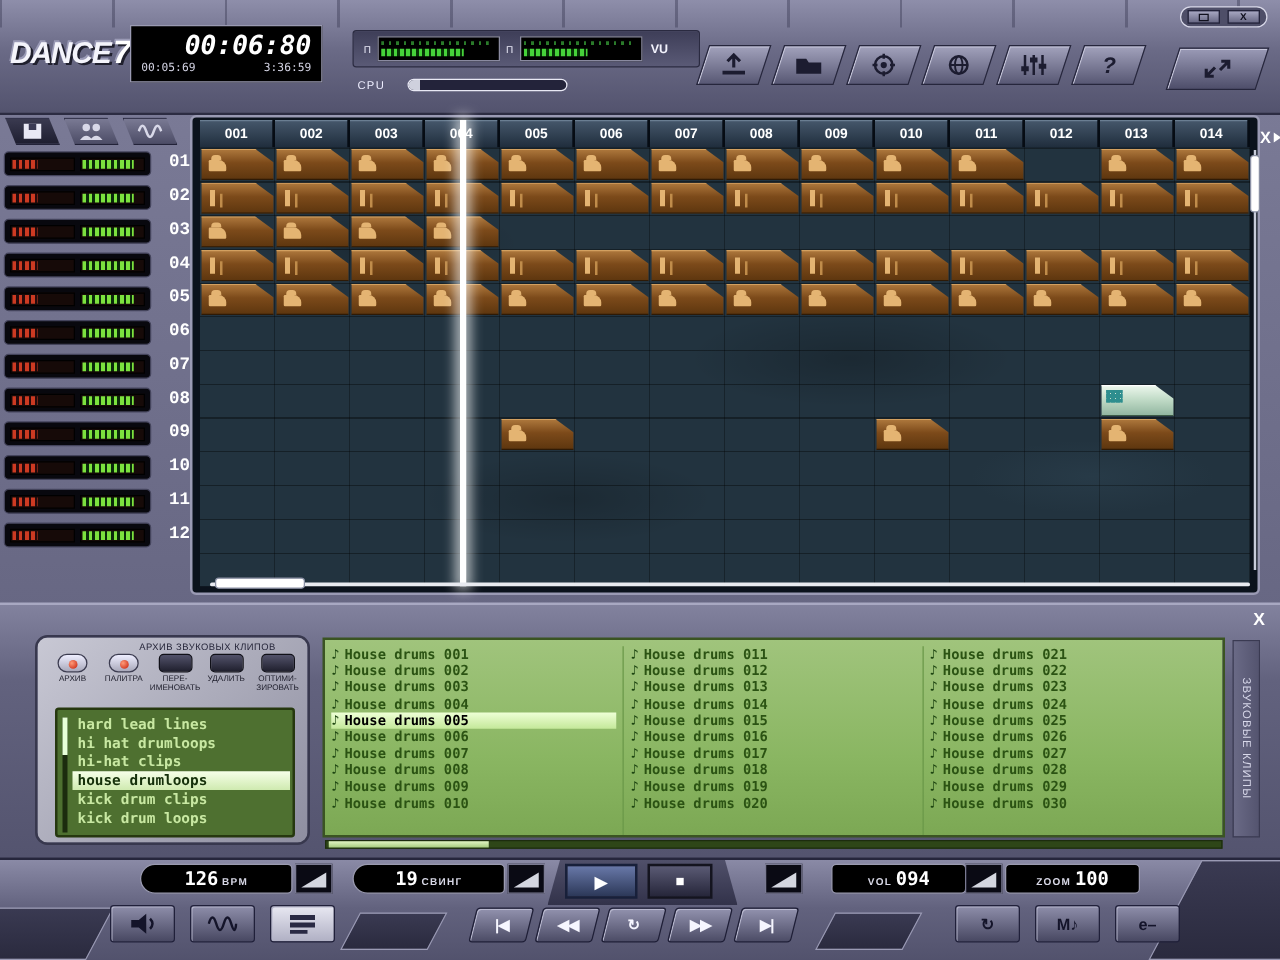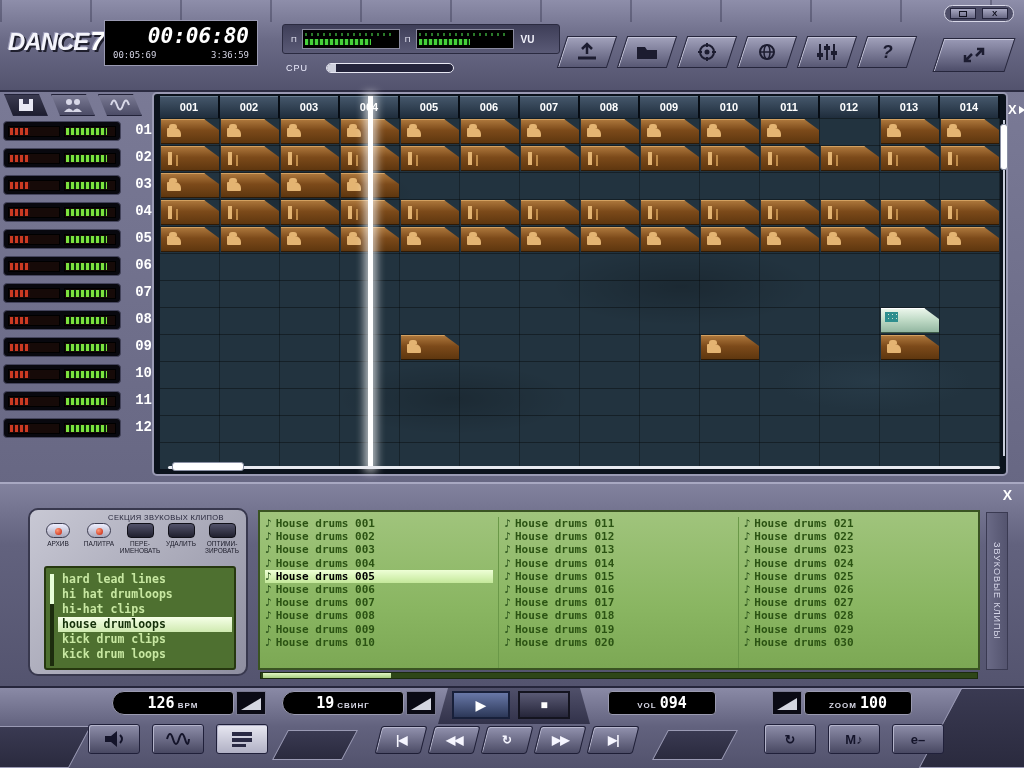--- a/index.html
+++ b/index.html
@@ -654,21 +654,21 @@
       <span>X</span>
       <span class="arrow"></span>
     </div>
   </div>
 
   <div class="browser">
     <div class="browser-close">
       <span>X</span>
     </div>
     <div class="left-box">
-      <div class="section-title">СЕКЦИЯ ЗВУКОВЫХ КЛИПОВ</div>
+      <div class="section-title">АРХИВ ЗВУКОВЫХ КЛИПОВ</div>
       <div class="browser-tools">
           <div class="tool-cell">
             <div class="led-btn"></div>
             <div class="btn-label">АРХИВ</div>
           </div>
           <div class="tool-cell">
             <div class="led-btn"></div>
             <div class="btn-label">ПАЛИТРА</div>
           </div>
           <div class="tool-cell">
@@ -856,21 +856,21 @@
     <div class="play-btn">
         <span>▶</span>
       </div>
     <div class="stop-btn">
         <span>■</span>
       </div>
 
     <div class="wedge-box" style="left:612px;top:3px;">
         <span class="wedge"></span>
       </div>
-    <div class="display" style="left:608px;top:3px;width:108px;border-radius:4px;">
+    <div class="display" style="left:665px;top:3px;width:108px;border-radius:4px;">
       <span class="lbl">VOL</span>
       <span class="val">094</span>
     </div>
 
     <div class="wedge-box" style="left:772px;top:3px;">
         <span class="wedge"></span>
       </div>
     <div class="display" style="left:804px;top:3px;width:108px;border-radius:4px;">
       <span class="lbl">ZOOM</span>
       <span class="val">100</span>

